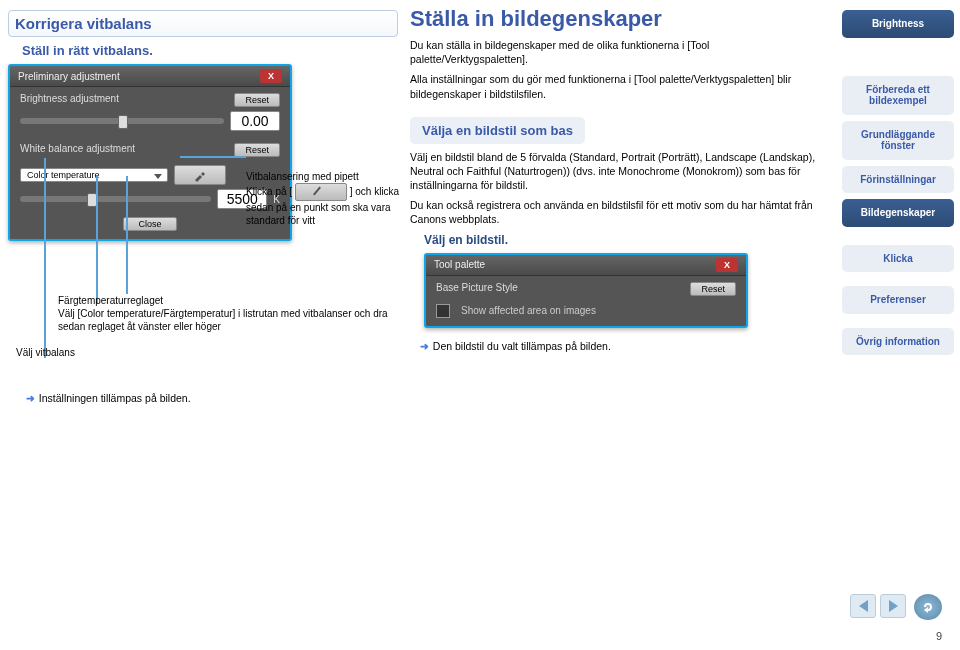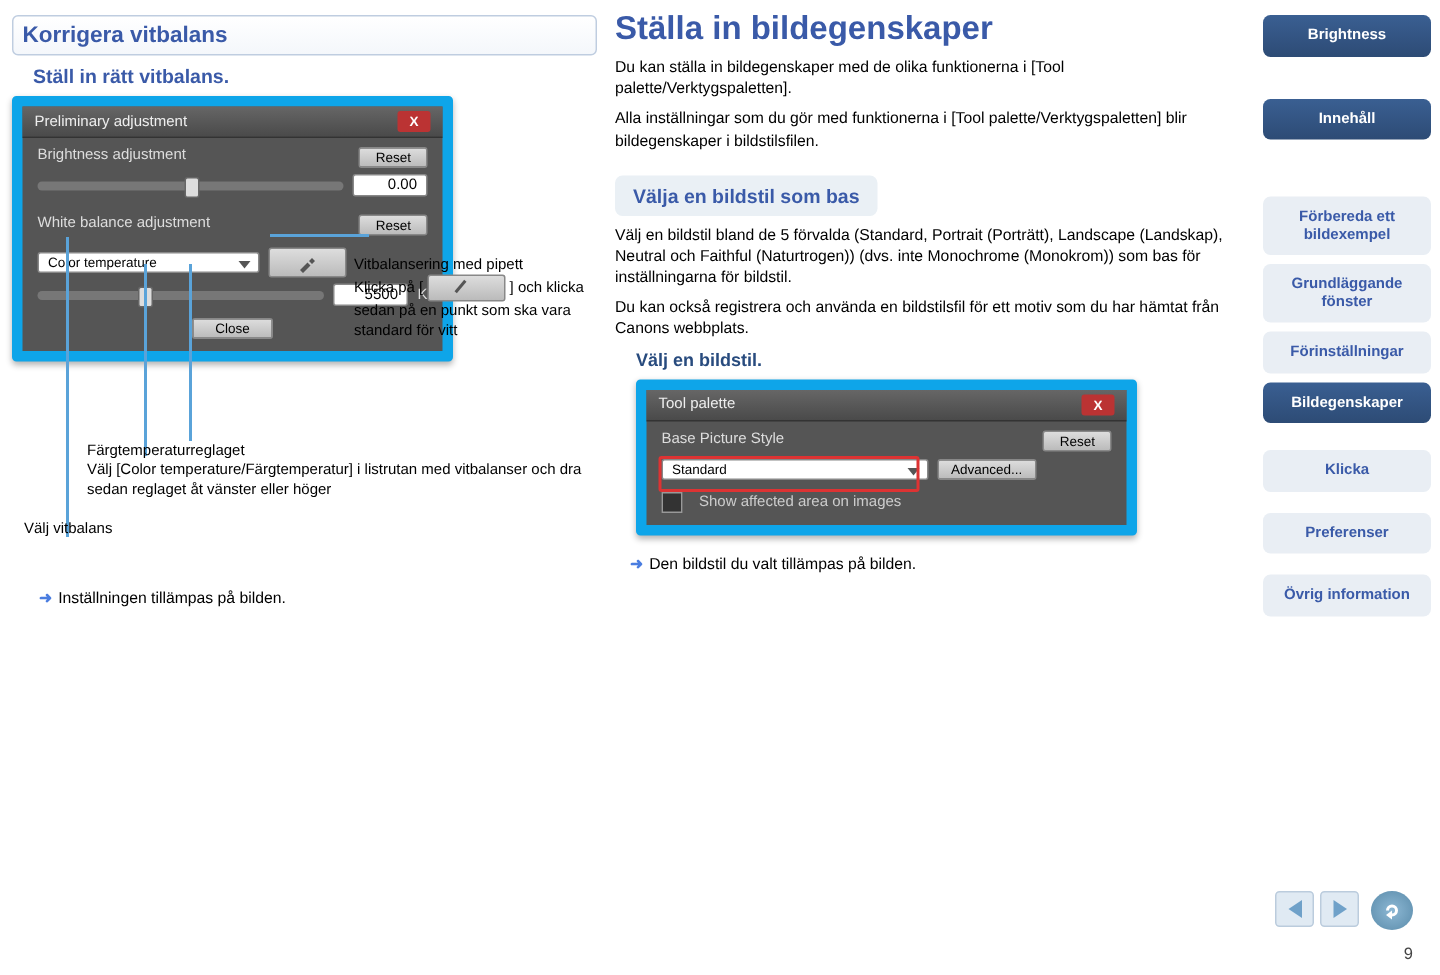--- a/index.html
+++ b/index.html
@@ -75,21 +75,21 @@
     font-size: 12px;
     margin: 6px 0 6px 14px;
   }
   .arrow-line {
     font-size: 10.5px;
     margin: 6px 0 4px 10px;
   }
   .arrow-line .arrow { color: #4a7de0; font-weight: bold; margin-right:4px;}
   .panel {
     background: #555;
-    border: 7px solid #0ea5e9;
+    border: 2px solid #0ea5e9;
     color: #ddd;
     font-size: 10px;
     border-radius: 3px;
     box-shadow: 0 2px 4px rgba(0,0,0,.3);
   }
   .panel-titlebar {
     background: linear-gradient(#666,#4a4a4a);
     color: #eee;
     padding: 3px 8px;
     display: flex;
@@ -146,23 +146,23 @@
     background: #ddd;
     border: 1px solid #666;
     border-radius: 2px;
   }
   .num-box {
     background: #fff;
     color: #000;
     padding: 1px 6px;
     border: 1px solid #888;
     border-radius: 2px;
-    font-size: 10px;
+    font-size: 14px;
     min-width: 36px;
-    text-align: right;
+    text-align: center;
   }
   .dropdown {
     background: #fff;
     color: #000;
     padding: 1px 20px 1px 6px;
     border: 1px solid #888;
     border-radius: 2px;
     font-size: 9px;
     position: relative;
     min-width: 120px;
@@ -330,21 +330,21 @@
         <div class="close-btn">Close</div>
       </div>
     </div>
   </div>
 
   <div class="annot-line" style="left:172px; top:146px; width:66px; height:1.5px;"></div>
   <div class="annot-line" style="left:118px; top:166px; width:1.5px; height:118px;"></div>
   <div class="annot-line" style="left:88px; top:166px; width:1.5px; height:128px;"></div>
   <div class="annot-line" style="left:36px; top:148px; width:1.5px; height:200px;"></div>
 
-  <div class="annot" style="left:228px; top:160px; width:156px;">
+  <div class="annot" style="left:238px; top:160px; width:156px;">
     <div style="font-size:10px;">Vitbalansering med pipett</div>
     <div style="font-size:10px;">
       <span>Klicka på [</span>
       <span class="pipette-mini"></span>
       <span>] och klicka sedan på en punkt som ska vara standard för vitt</span>
     </div>
   </div>
 
   <div class="annot" style="left:50px; top:284px; width:340px;">
     <div>Färgtemperaturreglaget</div>
@@ -373,40 +373,34 @@
   <div class="panel" style="width:320px; margin-left:14px; position:relative;">
     <div class="panel-titlebar">
       <span>Tool palette</span>
       <div class="close-x">X</div>
     </div>
     <div class="panel-section">
       <div class="panel-row">
         <span class="panel-label">Base Picture Style</span>
         <div class="reset-btn">Reset</div>
       </div>
-      <div class="panel-row" style="margin-top:5px; position:relative;">
-        <div class="dropdown" style="min-width:150px;">Standard</div>
-        <div class="advanced-btn">Advanced...</div>
-        <div class="red-frame" style="left:-2px; top:-2px; width:170px; height:20px;"></div>
-      </div>
       <div class="panel-row" style="margin-top:8px; padding-bottom:6px;">
         <span class="checkbox"></span>
         <span style="color:#ccc;">Show affected area on images</span>
       </div>
     </div>
   </div>
 
   <div class="arrow-line" style="margin-top:12px;">
     <span class="arrow">➜</span><span>Den bildstil du valt tillämpas på bilden.</span>
   </div>
 </div>
 
 <div class="right-col">
   <a class="nav-btn nav-dark">Brightness</a>
-  <a class="nav-btn nav-dark" style="margin-top:28px;">Innehåll</a>
   <a class="nav-btn nav-light" style="margin-top:38px;">Förbereda ett bildexempel</a>
   <a class="nav-btn nav-light">Grundläggande fönster</a>
   <a class="nav-btn nav-light">Förinställningar</a>
   <a class="nav-btn nav-dark">Bildegenskaper</a>
   <a class="nav-btn nav-light" style="margin-top:18px;">Klicka</a>
   <a class="nav-btn nav-light" style="margin-top:14px;">Preferenser</a>
   <a class="nav-btn nav-light" style="margin-top:14px;">Övrig information</a>
 </div>
 
 <div class="nav-icons">

